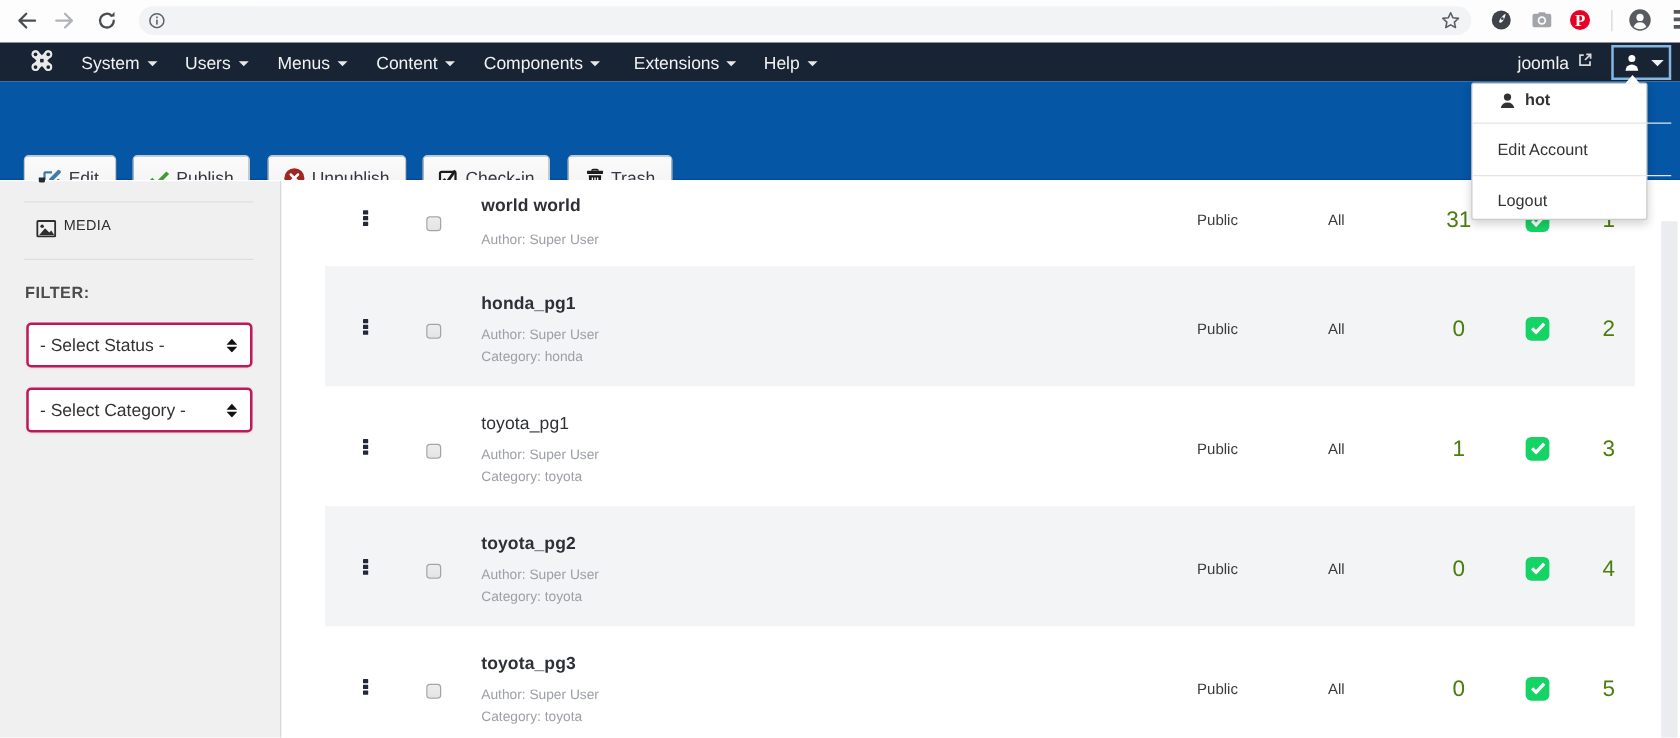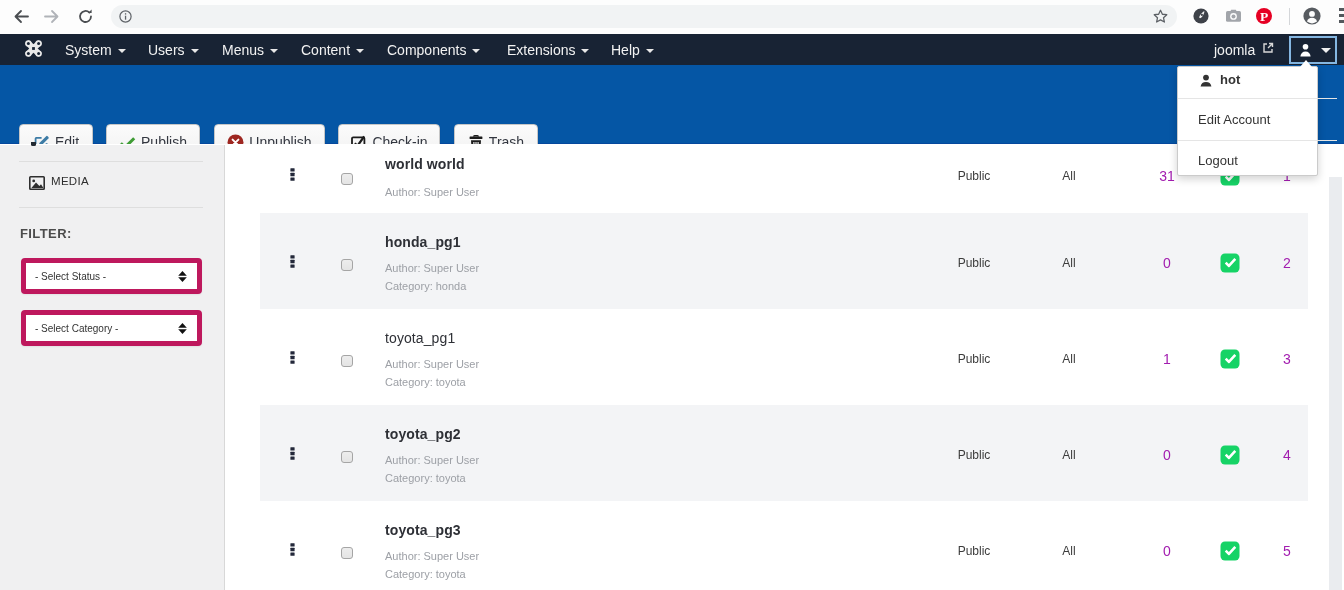--- a/index.html
+++ b/index.html
@@ -14,31 +14,31 @@
   .nav-item { position:absolute; top:0; height:31px; display:flex; align-items:center; color:#f2f2f2; font-size:14px; }
   .caret { display:inline-block; width:0; height:0; border-left:4px solid transparent; border-right:4px solid transparent; border-top:4px solid #e8e8e8; margin-left:6px; margin-top:2px; }
   
   #toolbar { position:absolute; left:0; top:65px; width:1344px; height:79px; background:#0556a5; border-bottom:1px solid #05489d; }
   .tbtn { position:absolute; top:20px; height:36px; background:linear-gradient(#fbfbfb,#f1f1f1); border:1px solid #c6c6c6; border-radius:4px; display:flex; align-items:center; justify-content:center; font-size:14px; color:#333740; box-shadow:0 1px 1px rgba(0,0,0,0.12);margin-top:39px; }
   .tbtn svg { margin-right:5px; }
   
   #content { position:absolute; left:0; top:144px; width:1344px; height:446px; background:#fff; }
   #sidebar { position:absolute; left:0; top:1px; width:225px; height:445px; background:#f0f0f1; border-right:1px solid #d8d8d8; }
   .sdiv { position:absolute; left:19px; width:184px; height:1px; background:#dedede; }
-  .selbox { position:absolute; left:21px; width:181px; height:36px; background:#fff; border:5px solid #be185d; border-radius:4px; box-shadow:0 1px 2px rgba(0,0,0,0.06); display:flex; align-items:center; font-size:10px; color:#333; padding-left:9px; }
+  .selbox { position:absolute; left:21px; width:181px; height:36px; background:#fff; border:2px solid #be185d; border-radius:4px; box-shadow:0 1px 2px rgba(0,0,0,0.06); display:flex; align-items:center; font-size:14px; color:#333; padding-left:9px; }
   .selarrows { position:absolute; right:10px; top:50%; margin-top:-5.5px; }
   
   .row { position:absolute; left:260px; width:1048px; }
   .stripe { background:#f3f4f6; }
   .title { position:absolute; left:125px; font-size:14px; font-weight:bold; color:#2e3036; letter-spacing:0.1px; }
   .meta { position:absolute; left:125px; font-size:11px; color:#9da0a6; }
   .dots { position:absolute; left:30px; }
   .cbx { position:absolute; left:81px; width:12px; height:12px; background:#e9e9e9; border:1px solid #a5a5a5; border-radius:3px; background:linear-gradient(#ededed,#e4e4e4); }
   .cpub { position:absolute; font-size:12px; color:#3c3c3c; transform:translate(-50%,-50%); }
-  .cnum { position:absolute; font-size:14px; color:#a21caf; transform:translate(-50%,-50%); }
+  .cnum { position:absolute; font-size:18px; color:#4d7c0f; transform:translate(-50%,-50%); }
   .badge { position:absolute; width:19px; height:19px; background:#16d366; border-radius:4.5px; transform:translate(-50%,-50%); display:flex; align-items:center; justify-content:center; }
   
   #ddpanel { position:absolute; left:1177px; top:66px; width:141px; height:110px; background:#fff; border:1px solid #cbcbcb; border-radius:2px; box-shadow:0 3px 8px rgba(0,0,0,0.18); z-index:50; }
   #ddnotch { position:absolute; left:1300px; top:60px; width:0; height:0; border-left:6.5px solid transparent; border-right:6.5px solid transparent; border-bottom:7px solid #fff; z-index:51; }
   .dditem { position:absolute; left:20px; font-size:13px; color:#333; }
   .dddiv { position:absolute; left:0; width:159px; height:1px; background:#e5e5e5; }
 </style>
 </head>
 <body>
 

